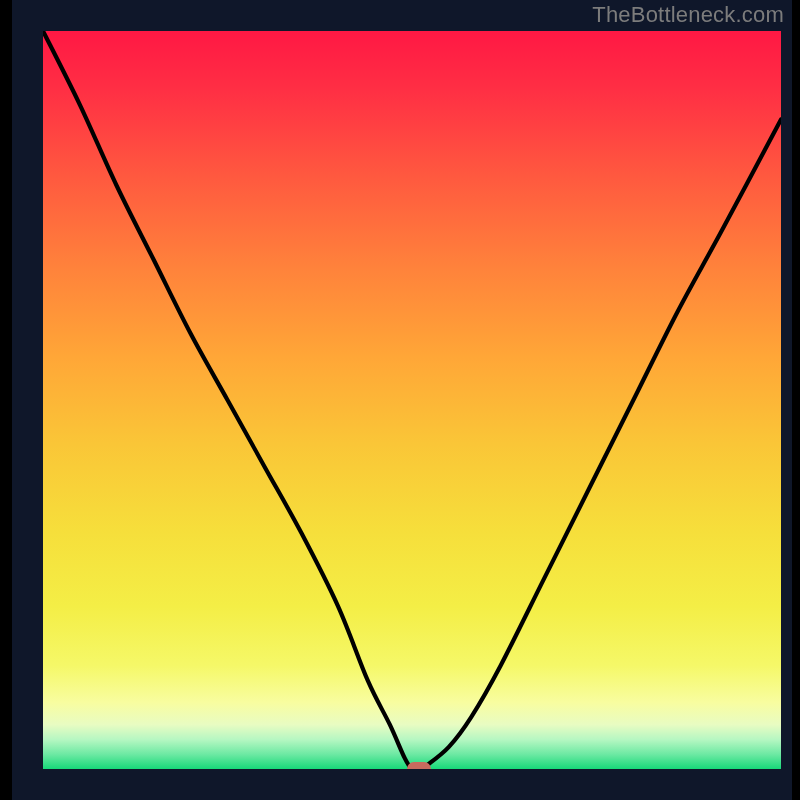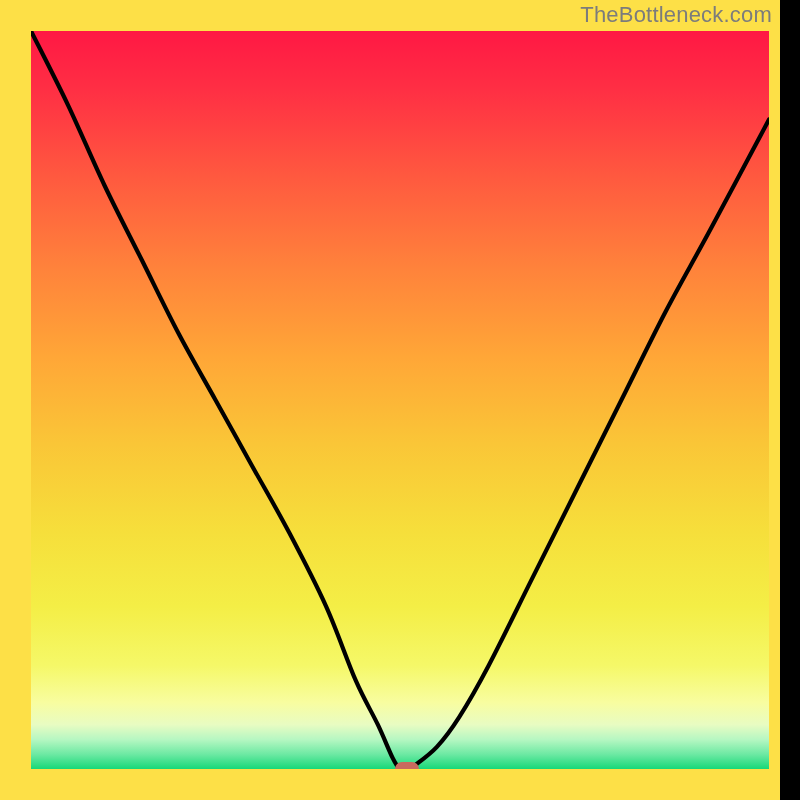--- a/index.html
+++ b/index.html
@@ -8,21 +8,22 @@
     width: 800px;
     height: 800px;
     background: #000;
     overflow: hidden;
     font-family: Arial, Helvetica, sans-serif;
   }
   .frame {
     position: relative;
     width: 780px;
     height: 800px;
-    background: #fde047;
+    background: #0f172a;
+    margin-left: 12px;
   }
   .watermark {
     position: absolute;
     top: 2px;
     right: 8px;
     color: #7c7c7c;
     font-size: 22px;
     font-weight: 500;
     letter-spacing: 0.2px;
     z-index: 30;

